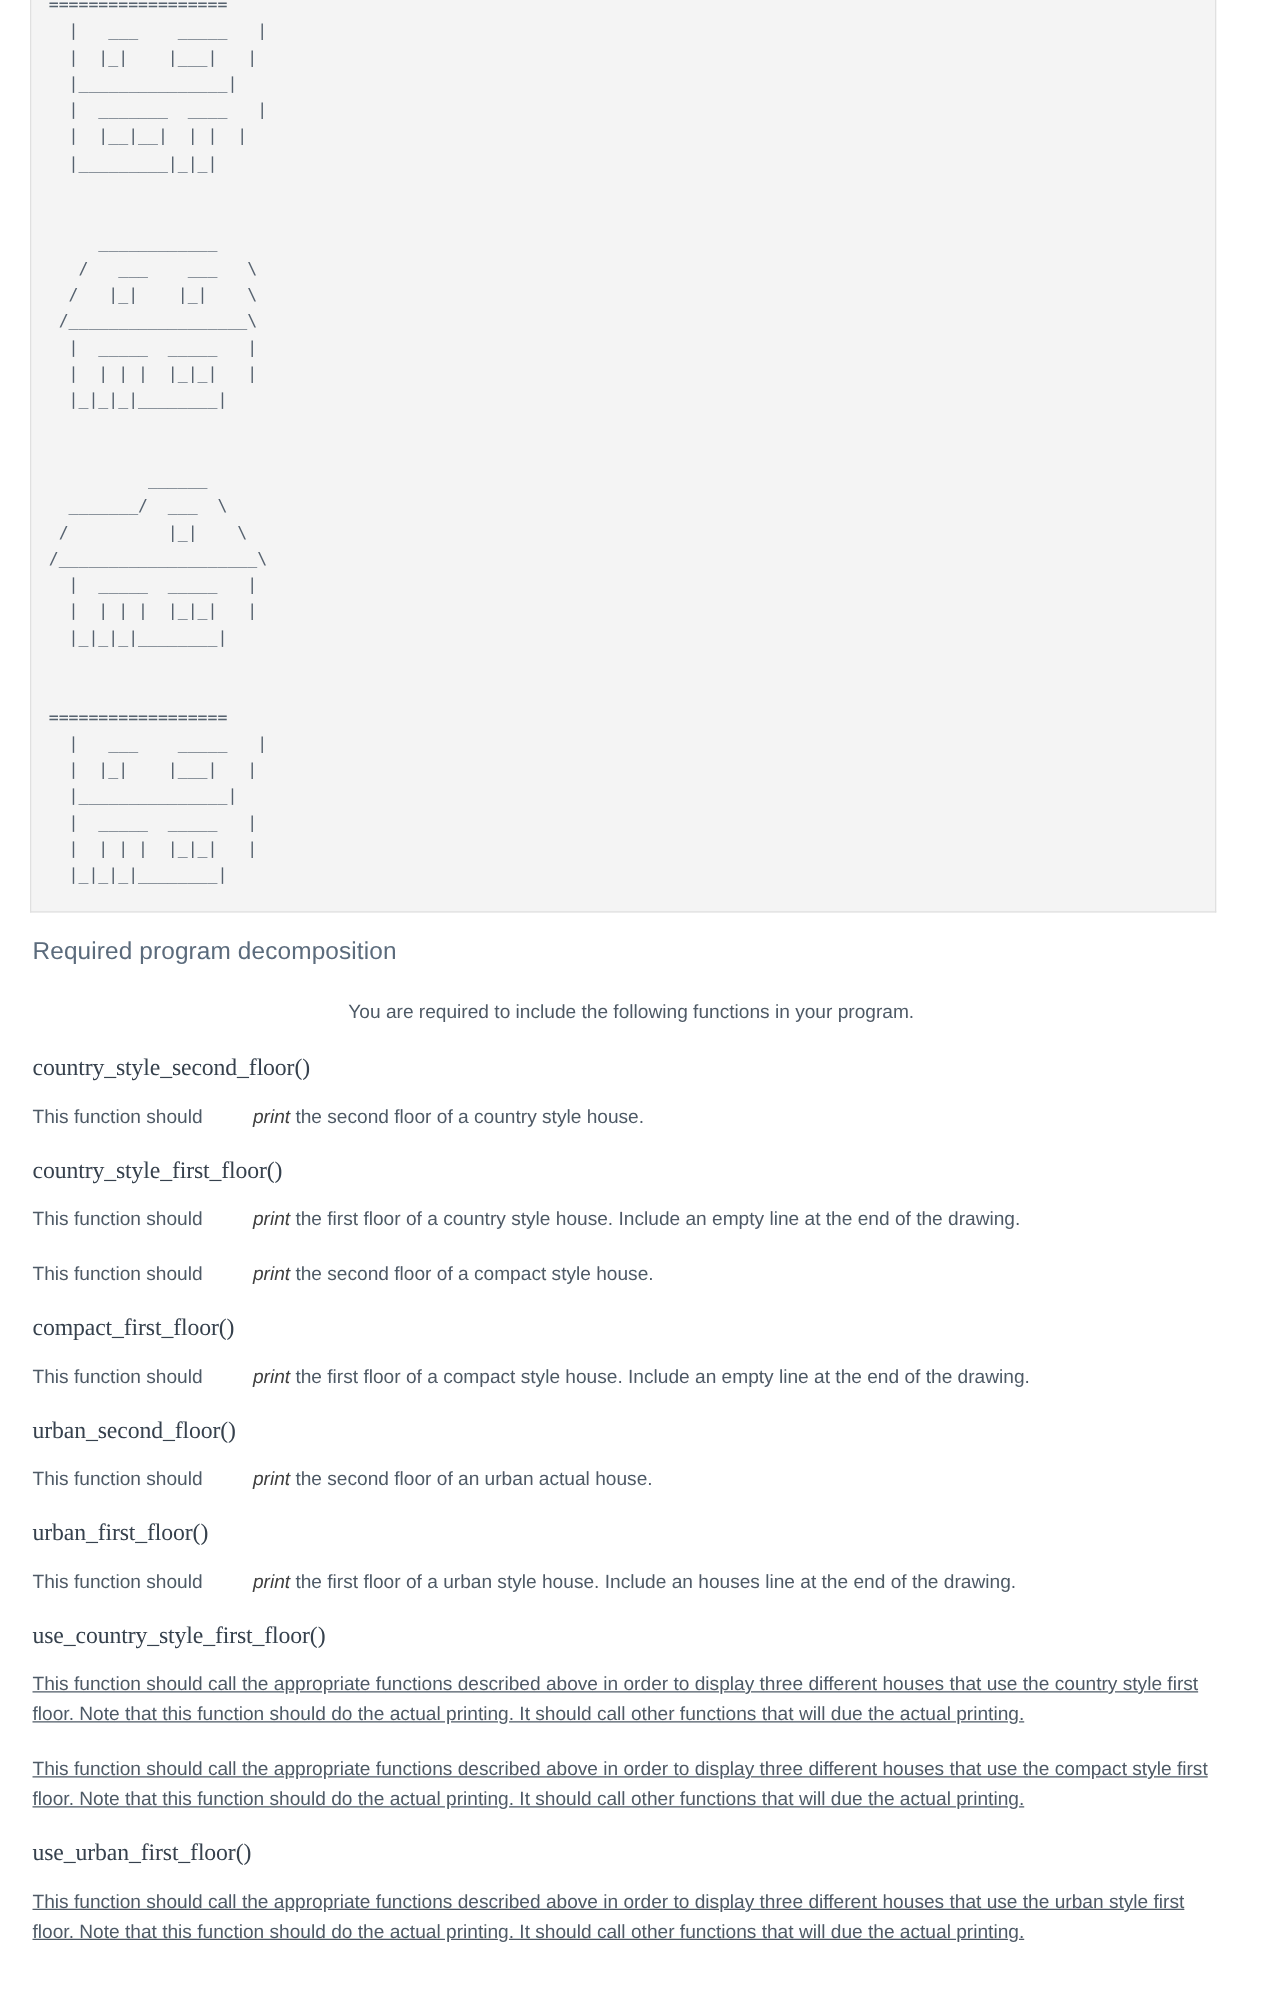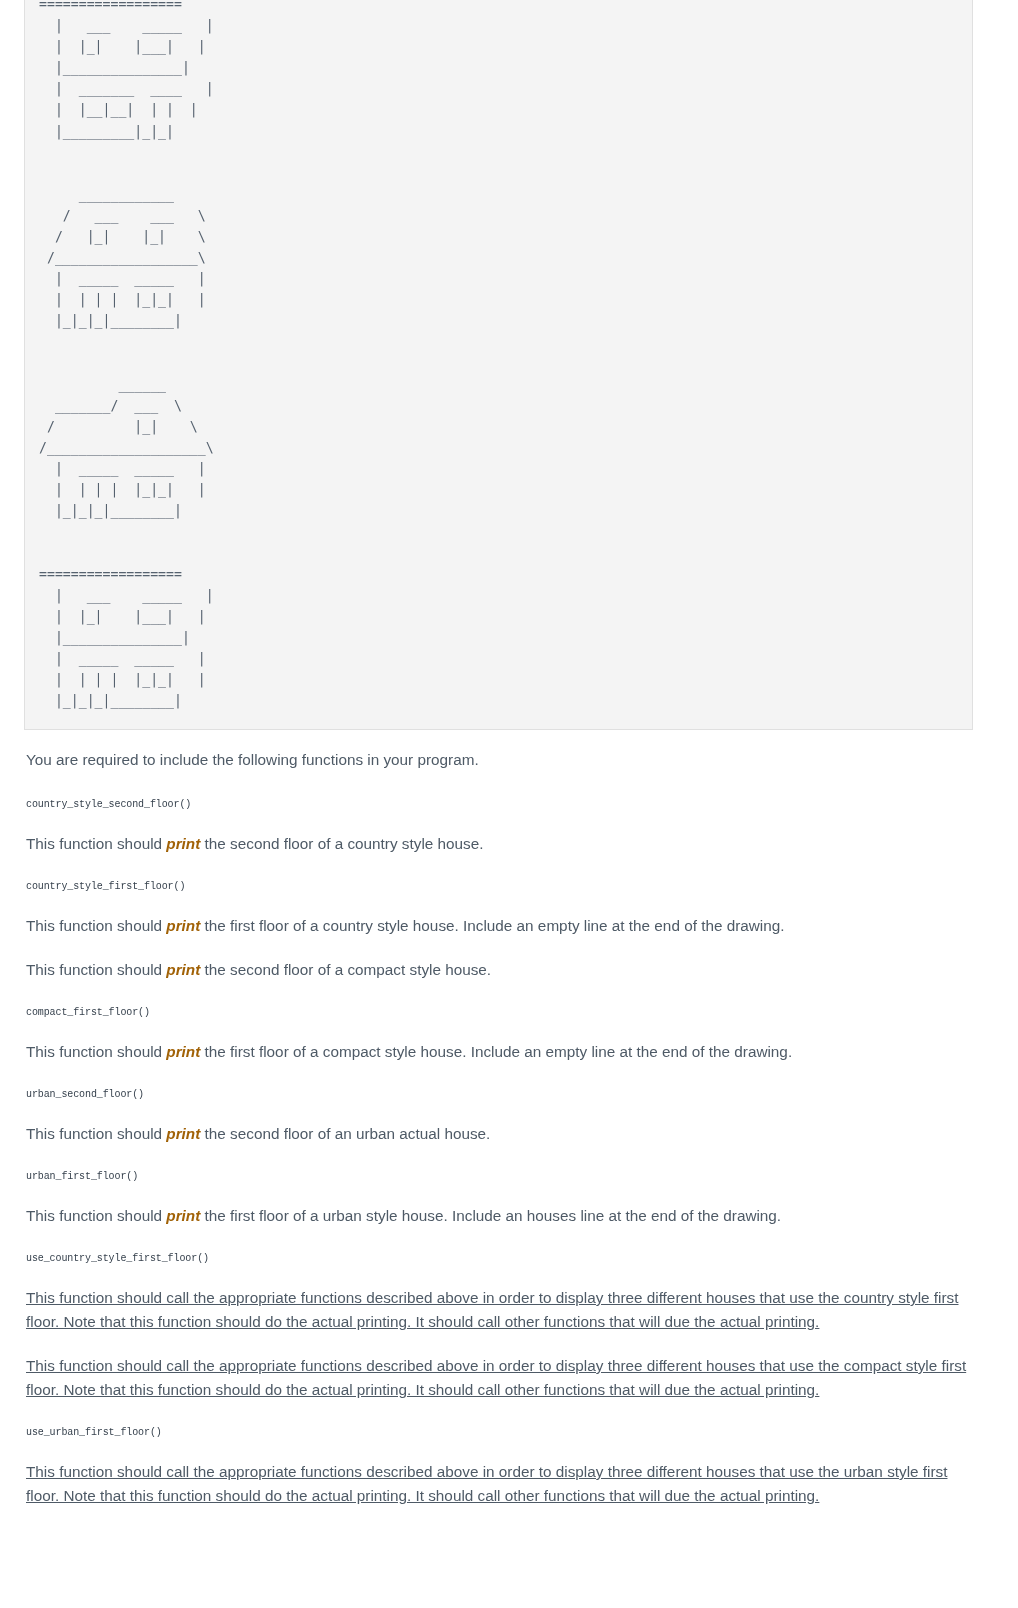--- a/index.html
+++ b/index.html
@@ -63,42 +63,44 @@
     line-height: 26px;
     letter-spacing: 0.1px;
   }
 
   p.para {
     font-size: 15.3px;
     line-height: 24px;
     color: #4e5a66;
     margin: 0 0 22px 0;
     font-weight: 400;
+    text-align: center;
   }
 
   .fn-sig {
-    font-family: Liberation Mono, monospace;
-    font-size: 10px;
+    font-family: Liberation Serif, serif;
+    font-size: 19px;
     line-height: 22px;
     color: #36414d;
     margin: 0 0 16px 0;
     letter-spacing: -0.1px;
     font-weight: 400;
   }
 
   .fn-desc {
     font-size: 15.3px;
     line-height: 24px;
     color: #4e5a66;
     margin: 0 0 20px 0;
   }
   .fn-desc em {
     font-style: italic;
-    font-weight: bold;
-    color: #a16207;
+    font-weight: normal;
+    color: #404040;
+    margin-left: 36px;
   }
   .fn-desc.multi { margin-bottom: 20px; text-decoration: underline; }
 </style>
 </head>
 <body>
 
 <div class="page">
 
   <div class="code-block">
     <div class="code-inner">
@@ -134,20 +136,21 @@
   |  |_|    |___|   |
   |_______________|
   |  _____  _____   |
   |  | | |  |_|_|   |
   |_|_|_|________|</pre>
     </div>
   </div>
 
   <div class="content">
 
+    <h2 class="section-title">Required program decomposition</h2>
 
     <p class="para">You are required to include the following functions in your program.</p>
 
     <div class="fn-sig">country_style_second_floor()</div>
     <p class="fn-desc"><span>This function should </span><em>print</em><span> the second floor of a country style house.</span></p>
 
     <div class="fn-sig">country_style_first_floor()</div>
     <p class="fn-desc"><span>This function should </span><em>print</em><span> the first floor of a country style house. Include an empty line at the end of the drawing.</span></p>
 
     <p class="fn-desc"><span>This function should </span><em>print</em><span> the second floor of a compact style house.</span></p>

